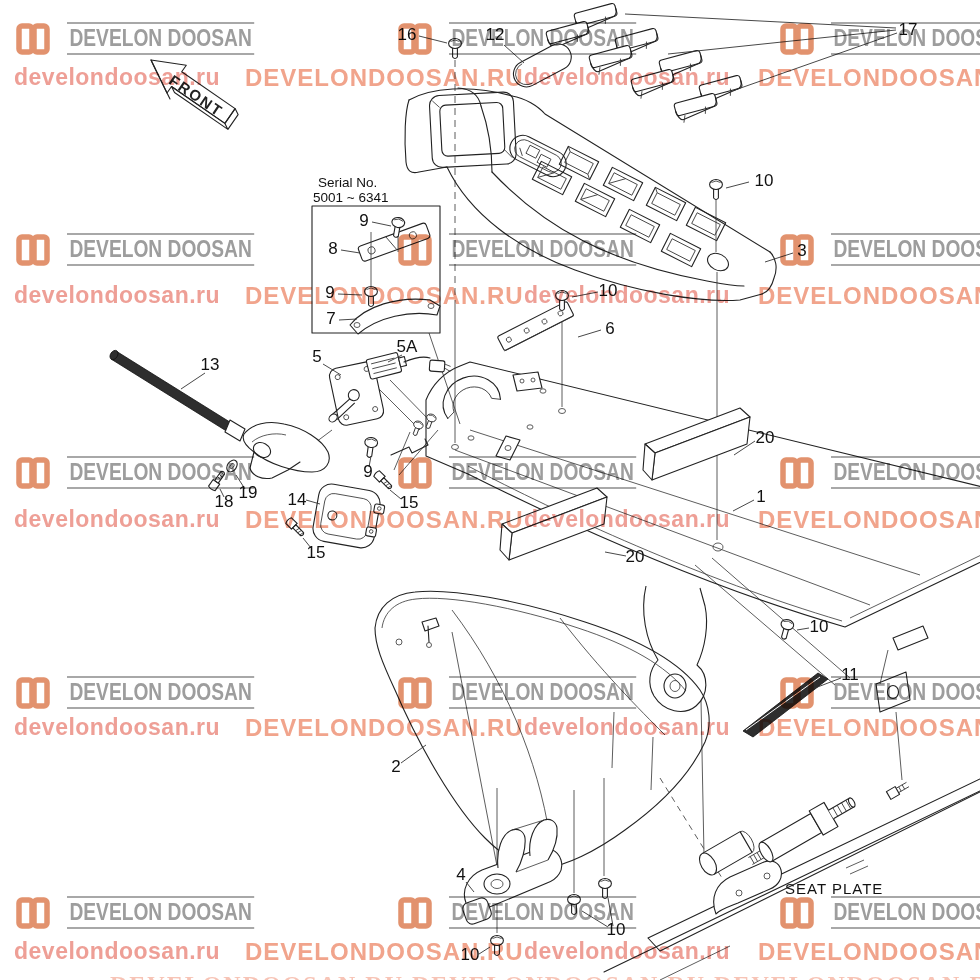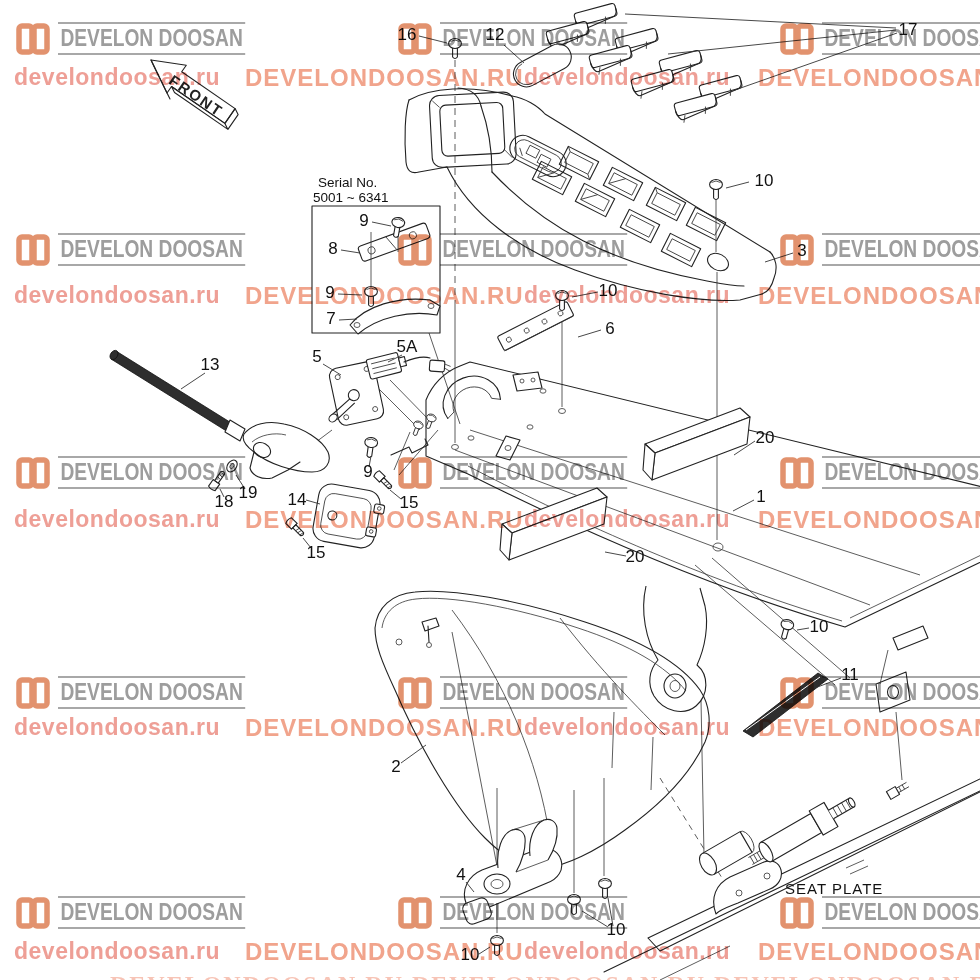--- a/index.html
+++ b/index.html
@@ -1,21 +1,21 @@
 <!DOCTYPE html>
 <html><head>
 <meta charset="utf-8">
 <style>
   html,body{margin:0;padding:0;background:#fff;}
   #page{position:relative;width:980px;height:980px;background:#fff;overflow:hidden;
         font-family:"Liberation Sans",sans-serif;}
   #art{position:absolute;left:0;top:0;}
   
   #wm{position:absolute;left:0;top:0;width:980px;height:980px;pointer-events:none;}
-  .wm-logo{position:absolute;display:flex;align-items:flex-start;gap:7px;mix-blend-mode:multiply;}
+  .wm-logo{position:absolute;display:flex;align-items:flex-start;gap:16px;mix-blend-mode:multiply;}
   .wm-logo .txt{display:inline-block;font-weight:bold;font-size:24px;line-height:26px;
         color:#9d9d9d;letter-spacing:0px;border-top:2px solid #a8a8a8;border-bottom:2px solid #a8a8a8;
         padding:1px 3px 2px 3px;transform:scaleX(.8);transform-origin:left top;white-space:nowrap;
         font-family:"Liberation Sans",sans-serif;}
   .wm-url{position:absolute;font-family:Liberation Sans, sans-serif;font-weight:bold;white-space:nowrap;
         mix-blend-mode:multiply;}
   .wm-url.lower{font-size:23px;color:#ee9f96;letter-spacing:.5px;}
   .wm-url.caps{font-size:24px;color:#f1a48c;letter-spacing:1px;}
   .wm-strip{position:absolute;font-family:"Liberation Serif",serif;font-weight:bold;font-size:24px;
         color:#f5b5a4;letter-spacing:2px;white-space:nowrap;opacity:.8;mix-blend-mode:multiply;}

